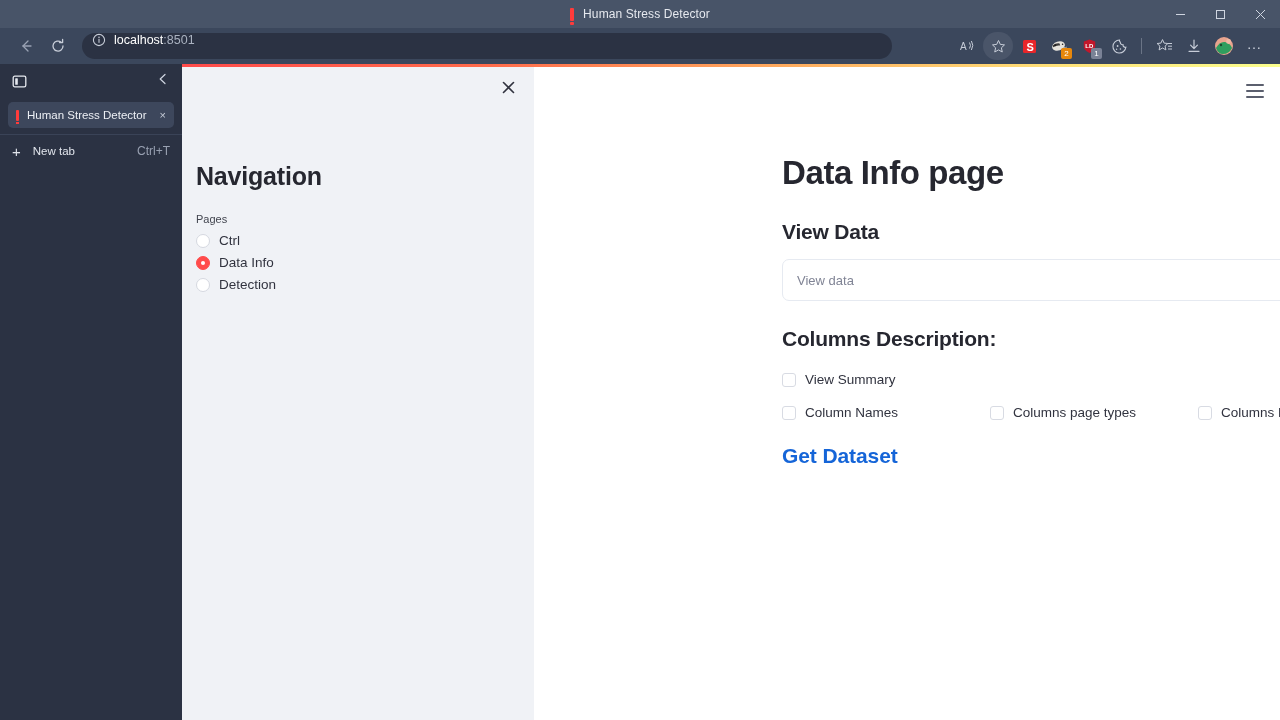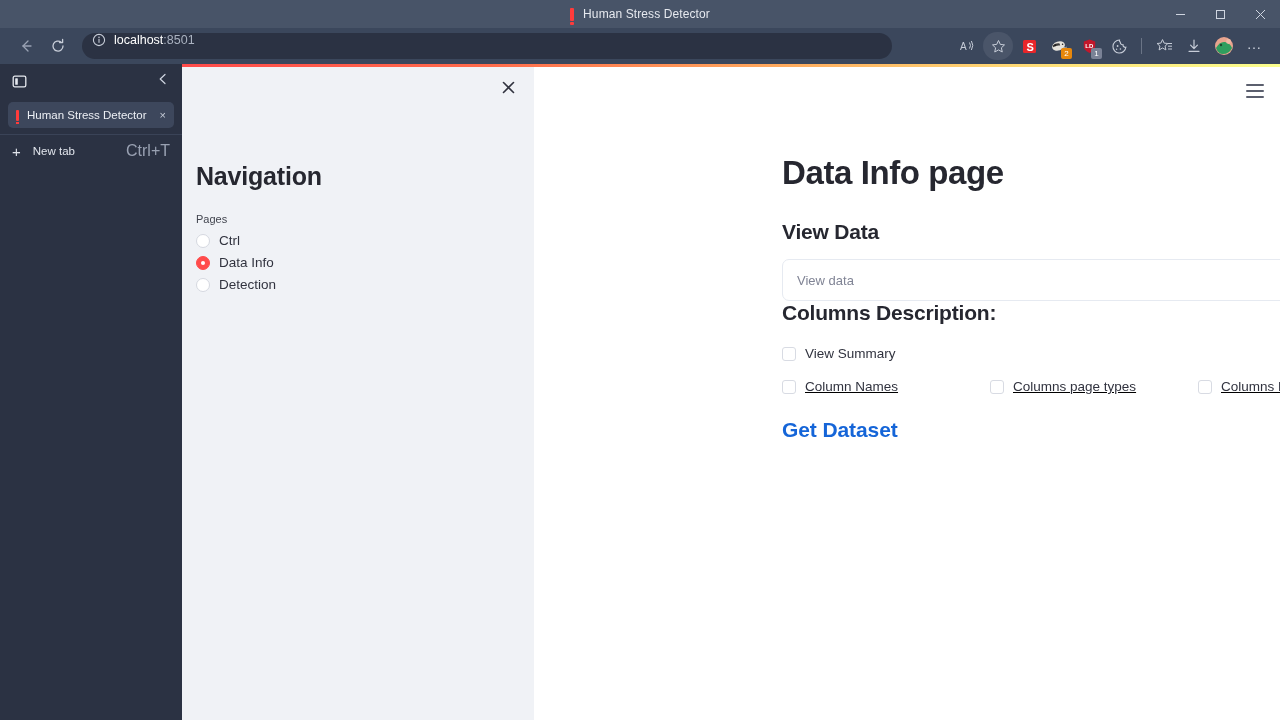--- a/index.html
+++ b/index.html
@@ -72,21 +72,21 @@
     display: flex; align-items: center; padding: 0 8px; gap: 8px;
   }
   .vtab-fav { width: 3px; height: 11px; background: #ff3b3b; border-radius: 1px; position:relative;}
   .vtab-fav::after{content:"";position:absolute;left:0;bottom:-3px;width:3px;height:2px;background:#ff3b3b;}
   .vtab-label { color: #eceff4; font-size: 11.5px; white-space: nowrap; overflow: hidden; }
   .vtab-close { margin-left: auto; color: #c7cdd8; font-size: 11px; }
   .vt-divider { height:1px; background:#3a4357; margin:6px 0 0 0; }
   .vt-newtab { height: 32px; display: flex; align-items: center; padding: 0 12px; gap: 12px; }
   .vt-plus { color:#dfe3ea; font-size:15px; line-height:1;}
   .vt-newtab-label { color: #e1e5ec; font-size: 11.5px; text-align: right; }
-  .vt-shortcut { margin-left: auto; color: #99a1b2; font-size: 16px; text-align: right; }
+  .vt-shortcut { margin-left: auto; color: #99a1b2; font-size: 12px; text-align: right; }
 
   
   .page { position: absolute; top: 64px; left: 182px; width: 994px; height: 656px; background: #eab308; }
   .loadbar {
     position: absolute; top: 0; left: 0; width: 1098px; height: 3px;
     background: linear-gradient(90deg, #ff4b4b 0%, #ff6b4b 28%, #ffab5e 55%, #ffe27a 80%, #fbff8f 100%);
   }
   .st-sidebar {
     position: absolute; top: 3px; left: 0; width: 352px; height: 653px;
     background: #f0f2f6;
@@ -120,25 +120,25 @@
   .main-inner { padding: 85px 66px 0 248px; }
   .main-inner { padding: 0; position: absolute; top: 0; left: 248px; width: 498px; }
   .h1 { margin-top: 87px; font-size: 33px; font-weight: 700; color: #262730; letter-spacing: -0.4px; }
   .h2 { margin-top: 28px; font-size: 21px; font-weight: 700; color: #262730; letter-spacing: -0.2px; }
   .selectbox {
     margin-top: 15px; width: 614px; height: 42px; background: #fff;
     border: 1px solid #e6eaf1; border-radius: 7px;
     display: flex; align-items: center; padding: 0 14px;
   }
   .selectbox .val { font-size: 13px; color: #808495; }
-  .h2b { font-size: 21px; font-weight: 700; color: #262730; letter-spacing: -0.2px; }
+  .h2b { margin-top: 26px; font-size: 21px; font-weight: 700; color: #262730; letter-spacing: -0.2px; }
 
   .cb-row { margin-top: 21px; display: flex; }
   .cb-cols { margin-top: 18px; display: flex; width: 624px; }
-  .cb-col { flex: 1 1 0; display: flex; text-decoration: underline; }
+  .cb-col { flex: 1 1 0; display: flex; }
   .cb { display: flex; align-items: center; gap: 9px; }
   .cb-box {
     width: 14px; height: 14px; border-radius: 3px; background: #fff;
     border: 1px solid #d8dbe3; flex: 0 0 auto;
   }
   .cb-label { font-size: 13.5px; color: #31333f; white-space: nowrap; }
   .getds { margin-top: 24px; font-size: 21px; font-weight: 700; color: #1565d8; letter-spacing: -0.1px; }
 </style>
 </head>
 <body>

